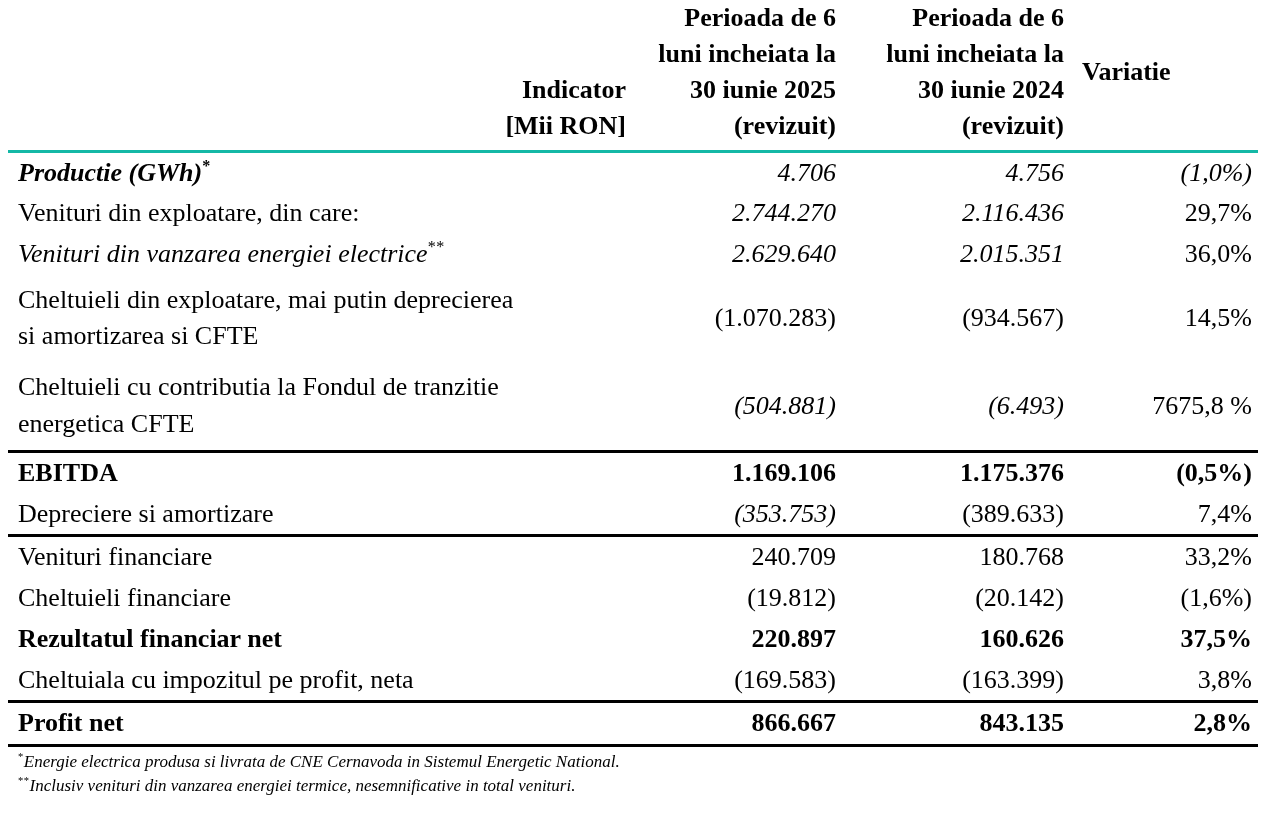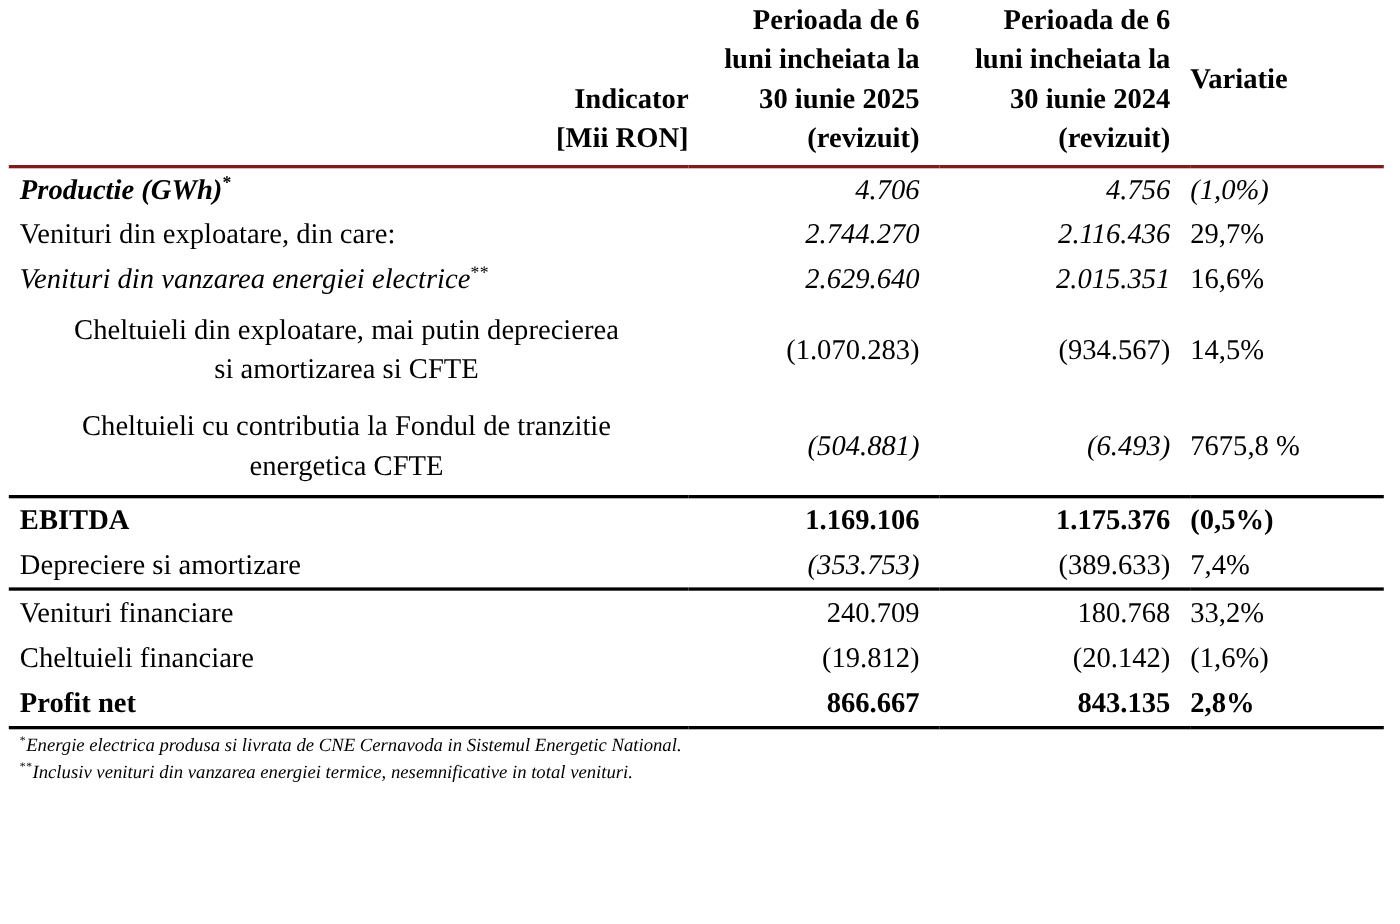--- a/index.html
+++ b/index.html
@@ -73,48 +73,48 @@
     text-align: left;
     padding-left: 10px;
     padding-right: 14px;
   }
   td.num {
     text-align: right;
     padding-right: 18px;
     white-space: nowrap;
   }
   td.var {
-    text-align: left;
+    text-align: right;
     padding-right: 6px;
   }
 
   
   tr.tall td { padding-top: 7px; padding-bottom: 7px; }
-  tr.tall td.lab { line-height: 1.42; text-align: center; }
+  tr.tall td.lab { line-height: 1.42; }
 
   
   td.var.wrap { white-space: normal; line-height: 1.42; }
 
   
   .b   { font-weight: bold; }
   .i   { font-style: italic; }
   .bi  { font-weight: bold; font-style: italic; }
 
   sup.fn {
     font-size: 0.62em;
     vertical-align: super;
     line-height: 0;
     font-style: normal;
     font-weight: inherit;
     letter-spacing: 0.5px;
   }
 
   
   tr.rule-top > td,
-  tr.rule-top > th { border-top: 3px solid #7f1d1d; }
+  tr.rule-top > th { border-top: 3px solid #14b8a6; }
   tr.rule-bot > td { border-bottom: 3px solid #000; }
 
   
   .footnotes {
     width: 1250px;
     margin-top: 3px;
     padding-left: 10px;
     box-sizing: border-box;
   }
   .fnote {
@@ -173,21 +173,21 @@
         <td class="lab">Venituri din exploatare, din care:</td>
         <td class="num i">2.744.270</td>
         <td class="num i">2.116.436</td>
         <td class="var">29,7%</td>
       </tr>
 
       <tr>
         <td class="lab i"><span>Venituri din vanzarea energiei electrice</span><sup class="fn">**</sup></td>
         <td class="num i">2.629.640</td>
         <td class="num i">2.015.351</td>
-        <td class="var">16,6%</td>
+        <td class="var">36,0%</td>
       </tr>
 
       <tr class="tall">
         <td class="lab">
           <span style="display:block">Cheltuieli din exploatare, mai putin deprecierea</span>
           <span style="display:block">si amortizarea si CFTE</span>
         </td>
         <td class="num">(1.070.283)</td>
         <td class="num">(934.567)</td>
         <td class="var">14,5%</td>
@@ -225,21 +225,33 @@
         <td class="var">33,2%</td>
       </tr>
 
       <tr>
         <td class="lab">Cheltuieli financiare</td>
         <td class="num">(19.812)</td>
         <td class="num">(20.142)</td>
         <td class="var">(1,6%)</td>
       </tr>
 
-
+      <tr>
+        <td class="lab b">Rezultatul financiar net</td>
+        <td class="num b">220.897</td>
+        <td class="num b">160.626</td>
+        <td class="var b">37,5%</td>
+      </tr>
+
+      <tr class="rule-bot">
+        <td class="lab">Cheltuiala cu impozitul pe profit, neta</td>
+        <td class="num">(169.583)</td>
+        <td class="num">(163.399)</td>
+        <td class="var">3,8%</td>
+      </tr>
 
       <tr class="rule-bot">
         <td class="lab b">Profit net</td>
         <td class="num b">866.667</td>
         <td class="num b">843.135</td>
         <td class="var b">2,8%</td>
       </tr>
 
     </tbody>
   </table>

